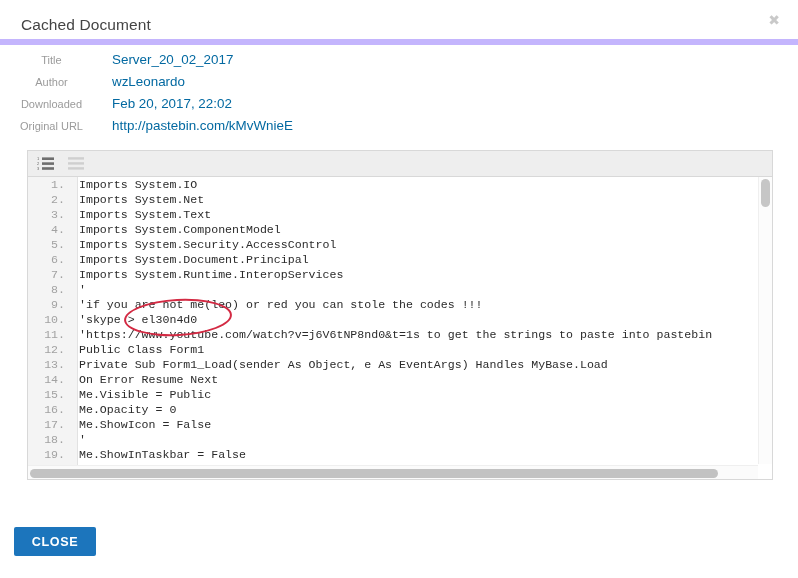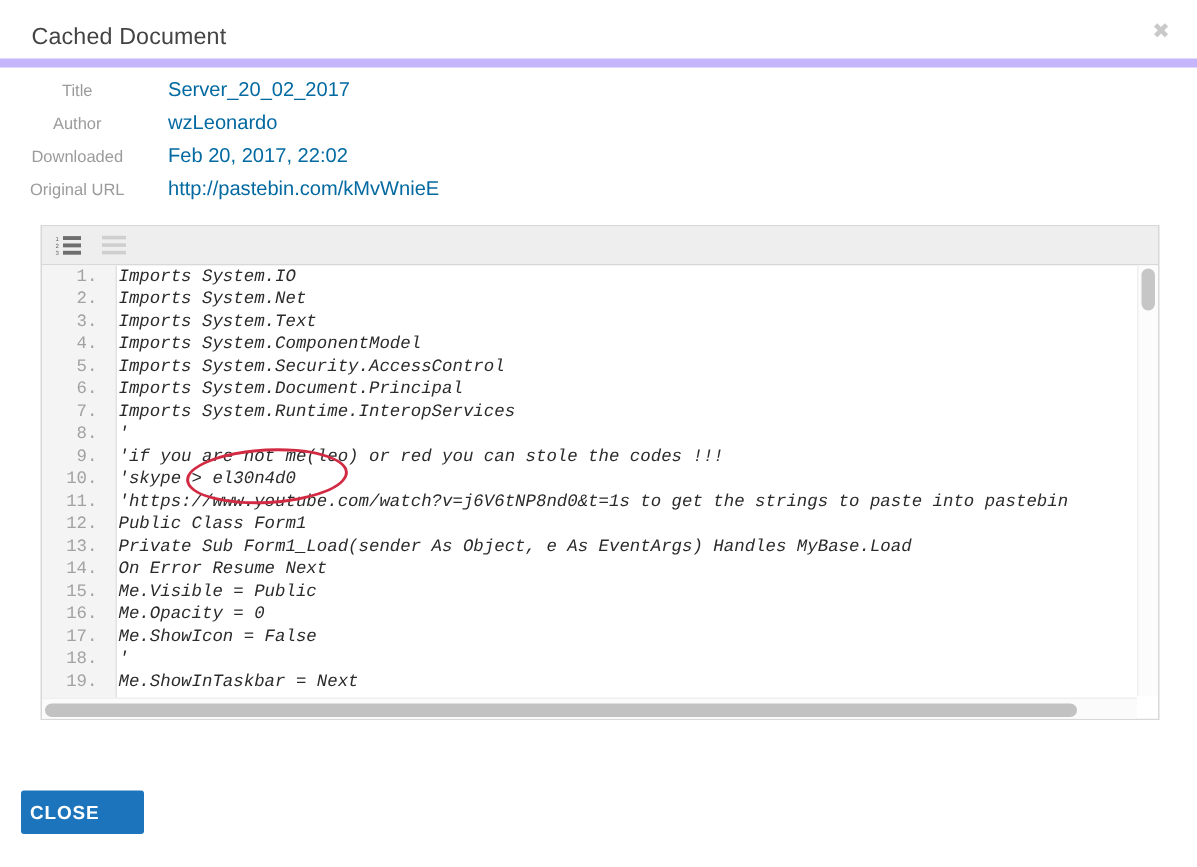--- a/index.html
+++ b/index.html
@@ -148,21 +148,20 @@
     min-width: 44px;
     text-align: right;
     padding-right: 7px;
     color: #a2a2a2;
     box-sizing: border-box;
   }
   .lc {
     padding-left: 7px;
     color: #2b2b2b;
     white-space: pre;
-    font-style: italic;
   }
 
   
   .vscroll-track {
     position: absolute;
     right: 0;
     top: 26px;
     bottom: 15px;
     width: 14px;
     background: #fcfcfc;
@@ -217,21 +216,21 @@
     left: 14px;
     top: 527px;
     width: 82px;
     height: 29px;
     background: #1c75bc;
     color: #ffffff;
     font-size: 12.6px;
     font-weight: bold;
     letter-spacing: 0.6px;
     line-height: 29px;
-    text-align: left;
+    text-align: center;
     border: none;
     border-radius: 2px;
     cursor: pointer;
     font-family: "Liberation Sans", sans-serif;
   }
 </style>
 </head>
 <body>
 
 <div class="dialog">
@@ -352,21 +351,21 @@
           <div class="code-line">
             <div class="ln">17.</div>
             <div class="lc">Me.ShowIcon = False</div>
           </div>
           <div class="code-line">
             <div class="ln">18.</div>
             <div class="lc">'</div>
           </div>
           <div class="code-line">
             <div class="ln">19.</div>
-            <div class="lc">Me.ShowInTaskbar = Next</div>
+            <div class="lc">Me.ShowInTaskbar = False</div>
           </div>
         </div>
     </div>
 
     <div class="vscroll-track">
       <div class="vscroll-thumb"></div>
     </div>
     <div class="hscroll-track">
       <div class="hscroll-thumb"></div>
     </div>

